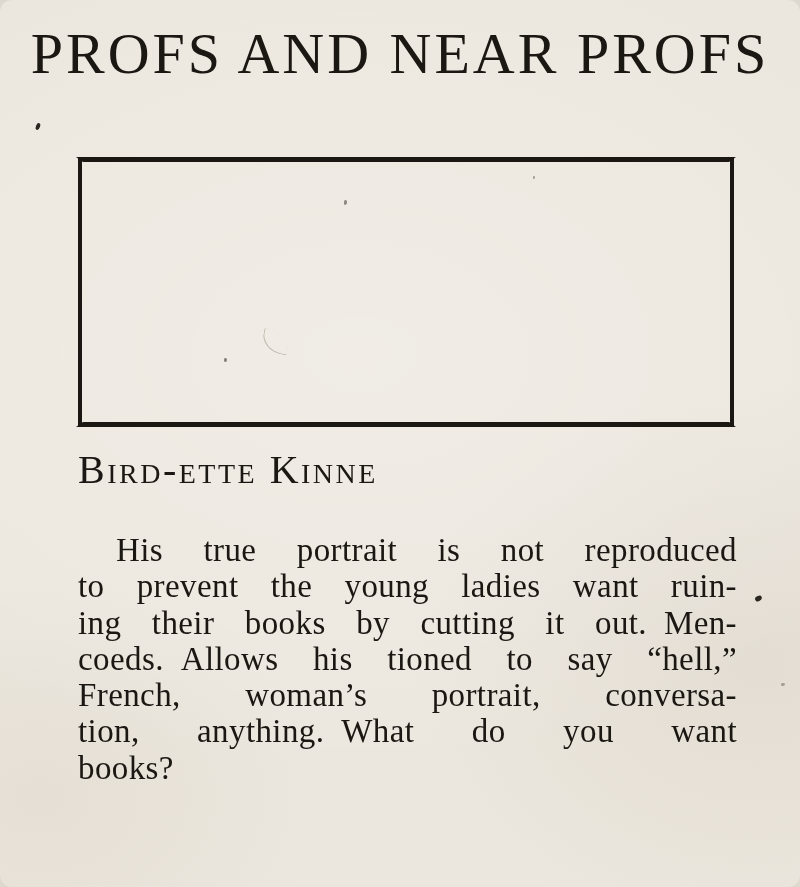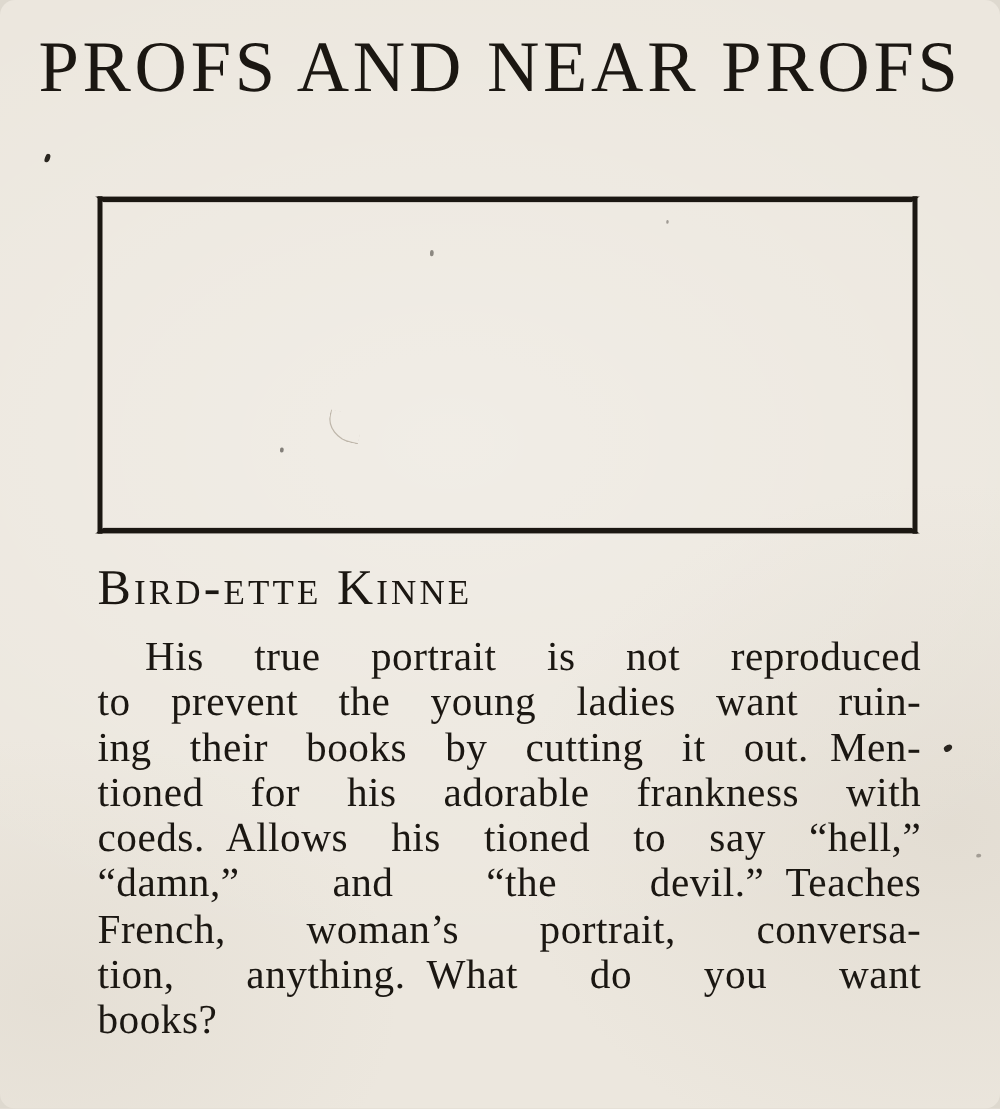--- a/index.html
+++ b/index.html
@@ -72,21 +72,21 @@
     font-size:40px;
     line-height:40px;
     font-variant:small-caps;
     letter-spacing:2.5px;
     color:var(--ink);
   }
 
   
   .article{
     position:absolute;
-    top:508px;left:78px;
+    top:532px;left:78px;
     width:659px;
     font-size:33px;
     line-height:36.3px;
     letter-spacing:0.4px;
     color:var(--ink);
   }
   .article .line{
     text-align:justify;
     text-align-last:justify;
     white-space:normal;
@@ -136,23 +136,21 @@
   <span class="speck s4"></span>
   <span class="speck s5"></span>
   <span class="scratch"></span>
 
   <div class="caption">Bird-ette Kinne</div>
 
   <div class="article">
     <div class="line indent">His true portrait is not reproduced</div>
     <div class="line">to prevent the young ladies want ruin-</div>
     <div class="line">ing their books by cutting it out. Men-</div>
-    <div class="line">tioned for his adorable frankness with</div>
     <div class="line">coeds. Allows his tioned to say “hell,”</div>
-    <div class="line">“damn,” and “the devil.” Teaches</div>
     <div class="line">French, woman’s portrait, conversa-</div>
     <div class="line">tion, anything. What do you want</div>
     <div class="line last">books?</div>
   </div>
 
   <span class="speck s2"></span>
   <span class="speck s6"></span>
 
 </div>
 

